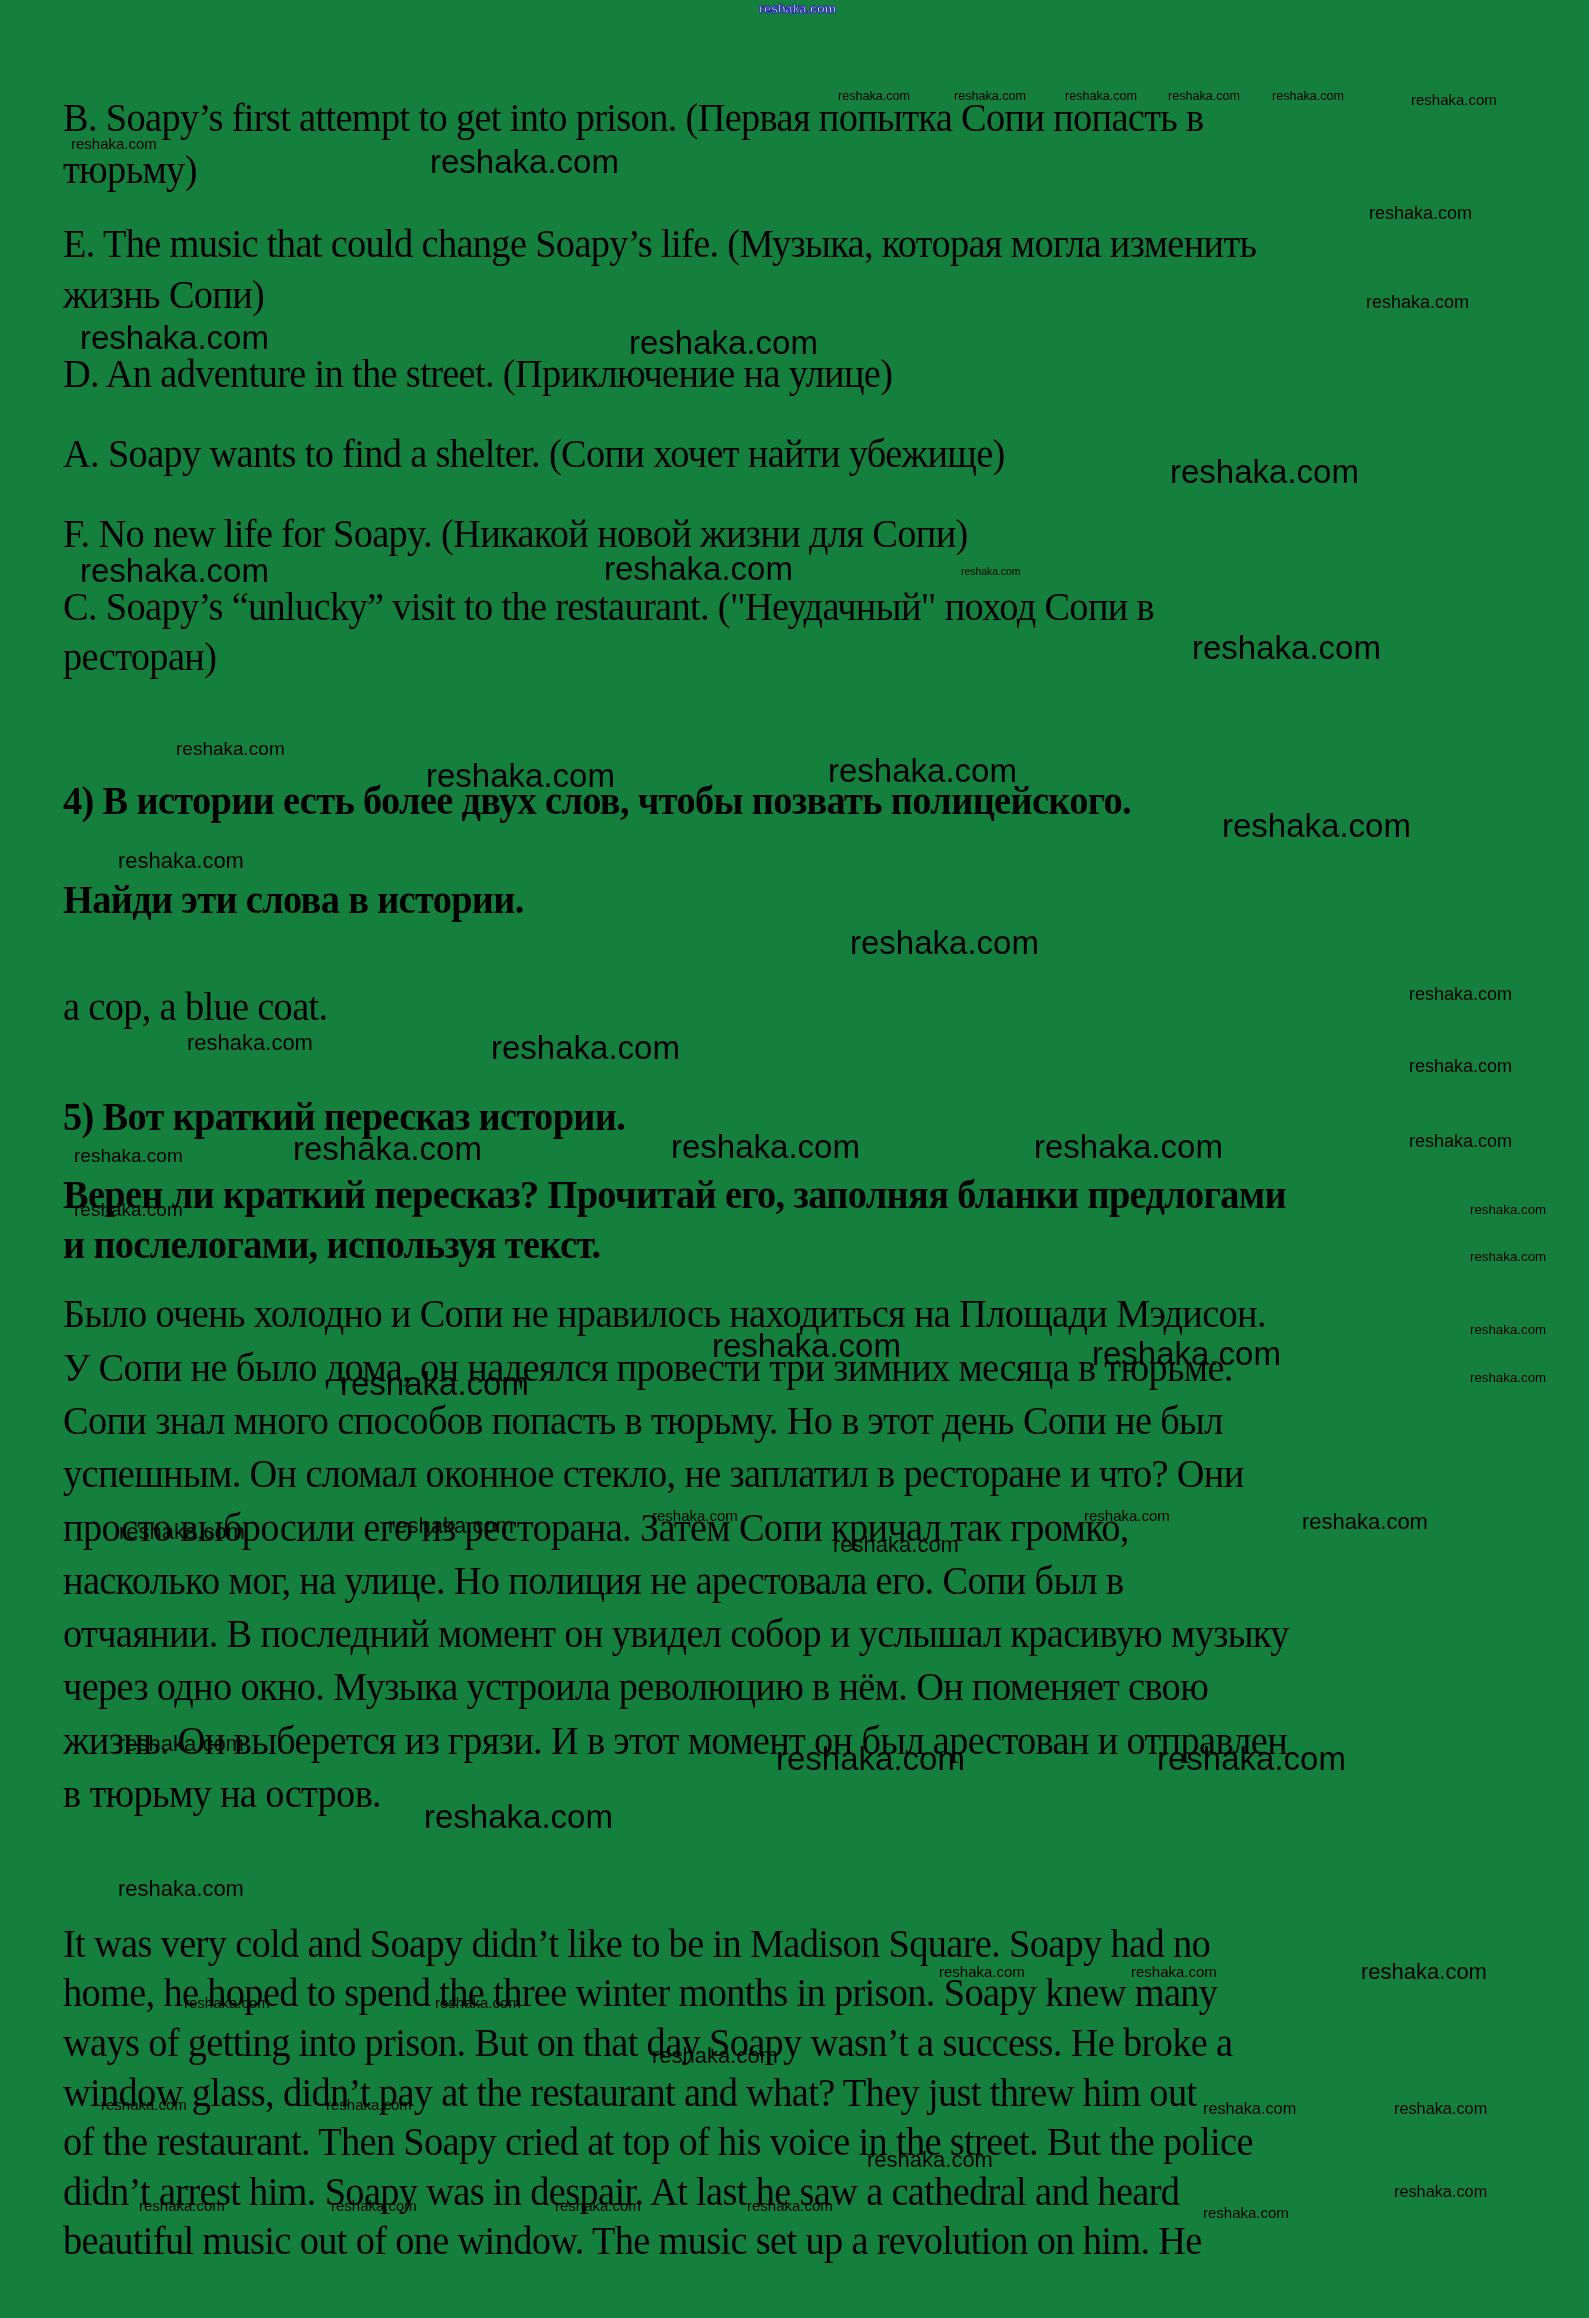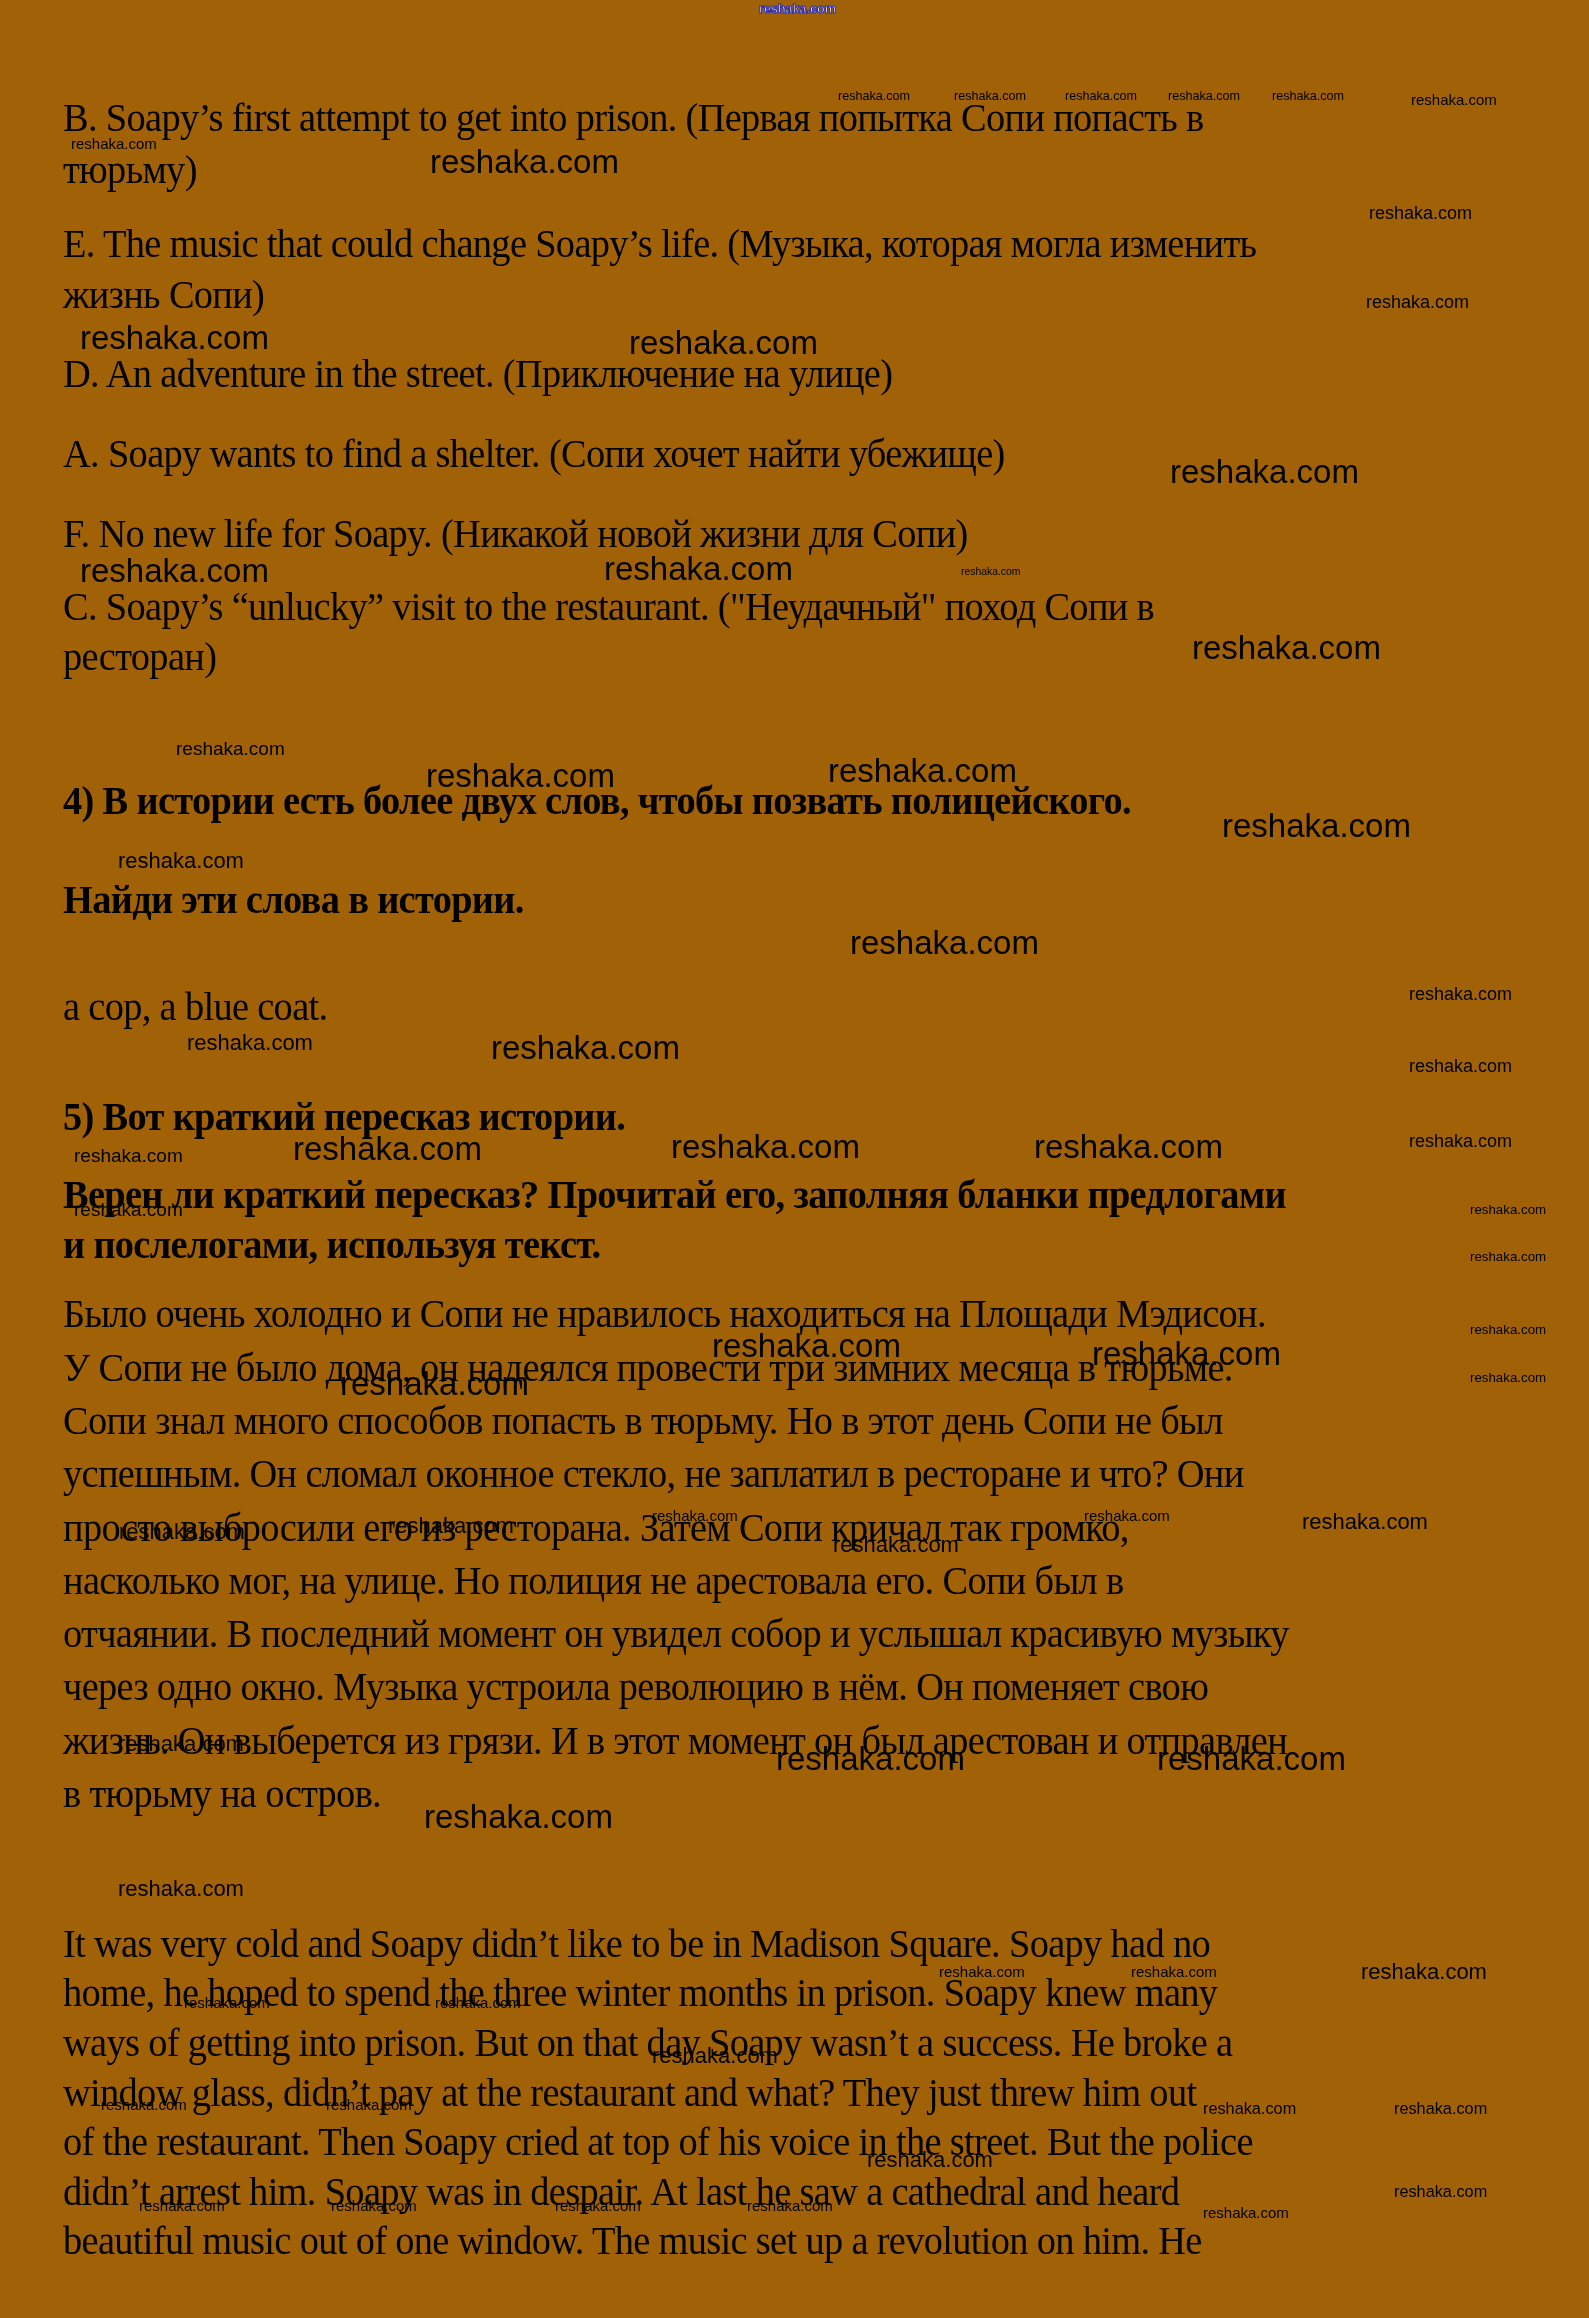--- a/index.html
+++ b/index.html
@@ -1,20 +1,20 @@
 <!DOCTYPE html>
 <html style="font-size:12px"><head>
 <meta charset="utf-8">
 <style>
   html,body{margin:0;padding:0;background:#ffffff;}
   .page{
     position:relative;
     width:1589px;
     height:2319px;
-    background:#a16207;
+    background:#15803d;
     overflow:hidden;
     font-family:"Liberation Serif", serif;
   }
   .line{
     position:absolute;
     white-space:nowrap;
     color:#000000;
     font-size:40px;
     letter-spacing:-0.7px;
     line-height:1.1;

